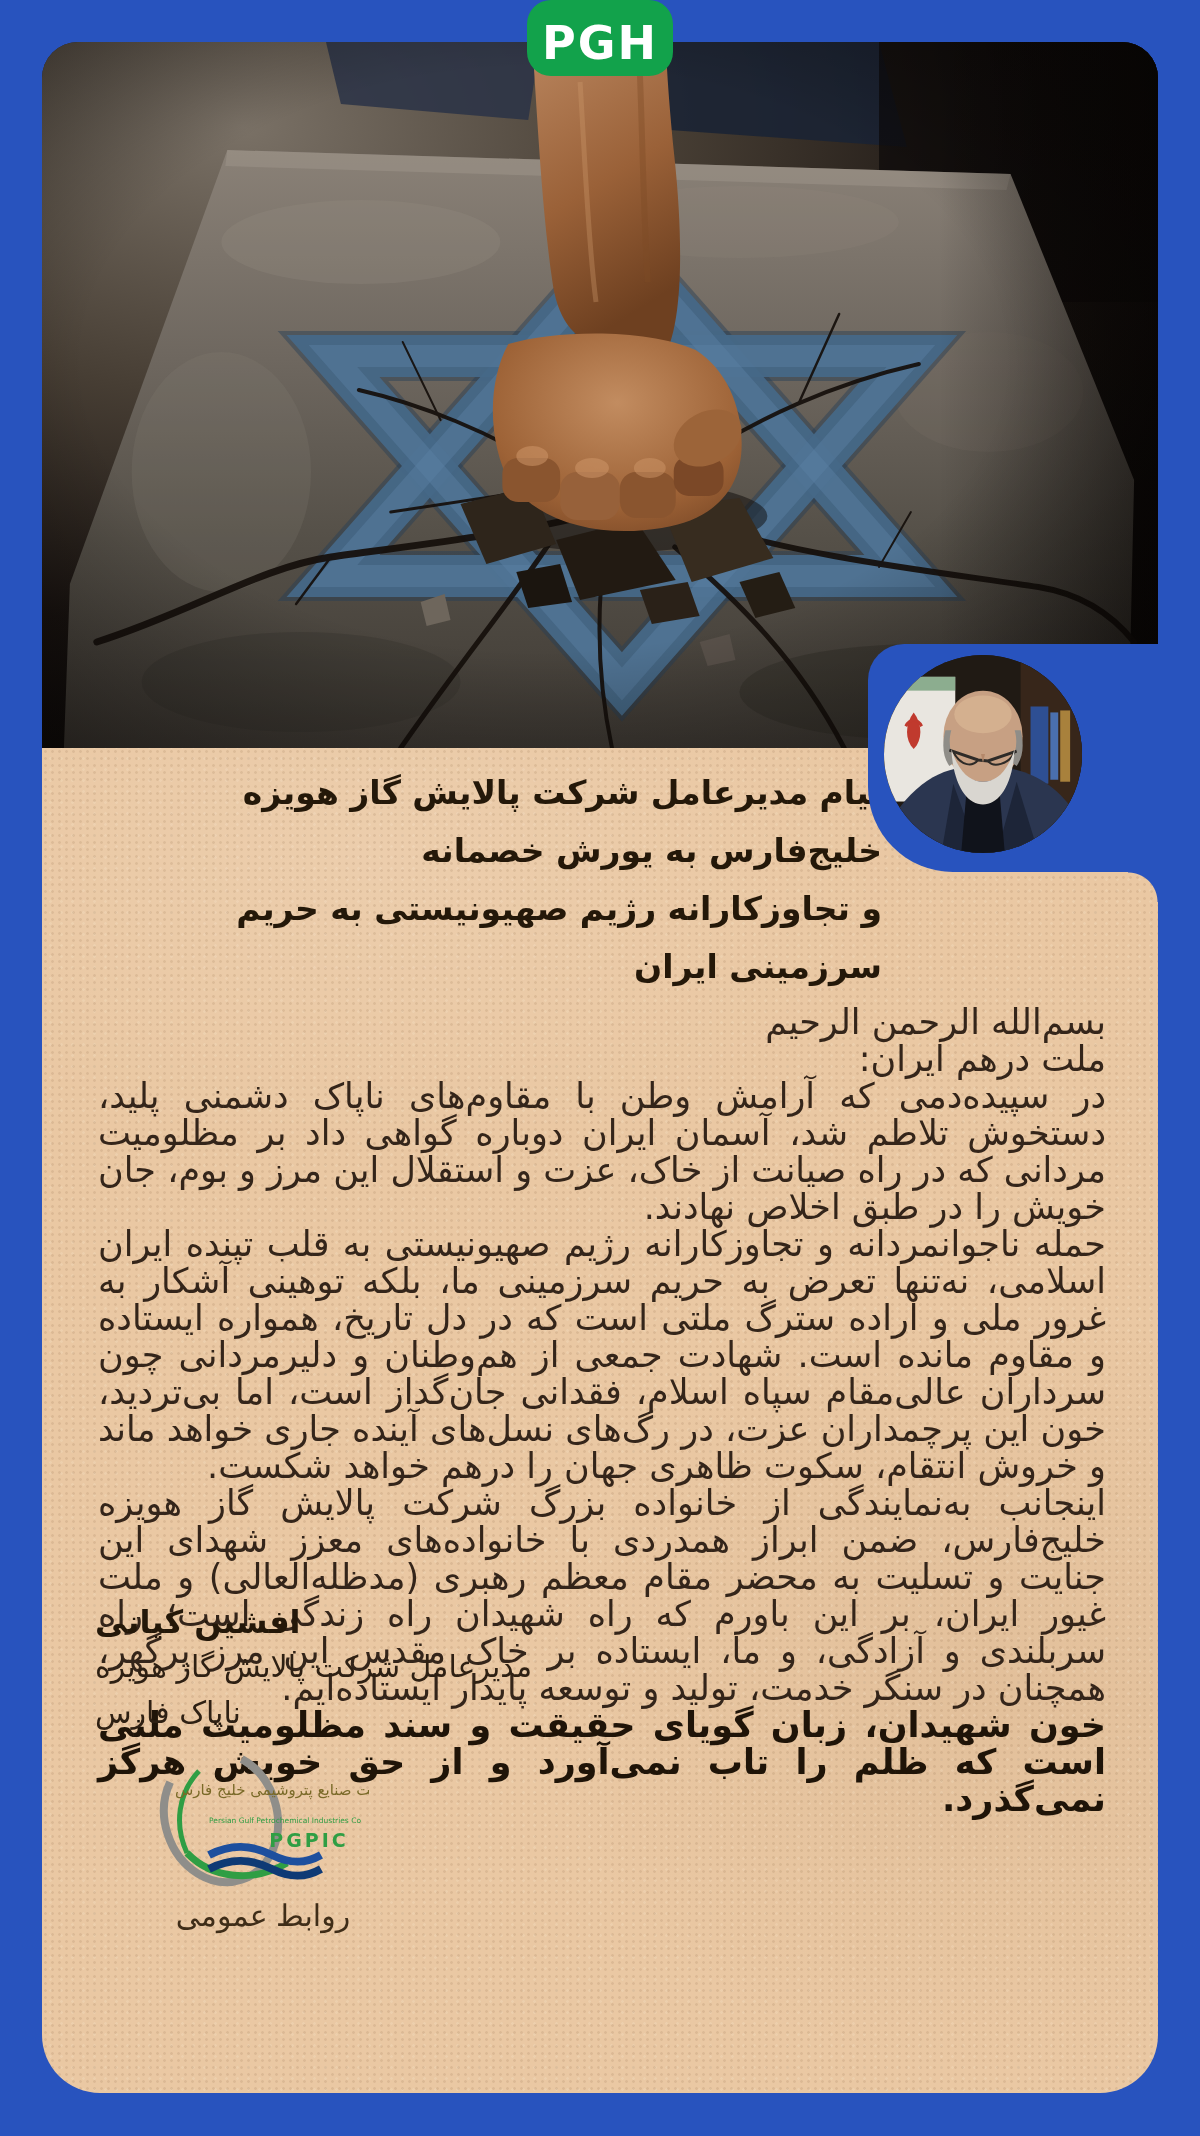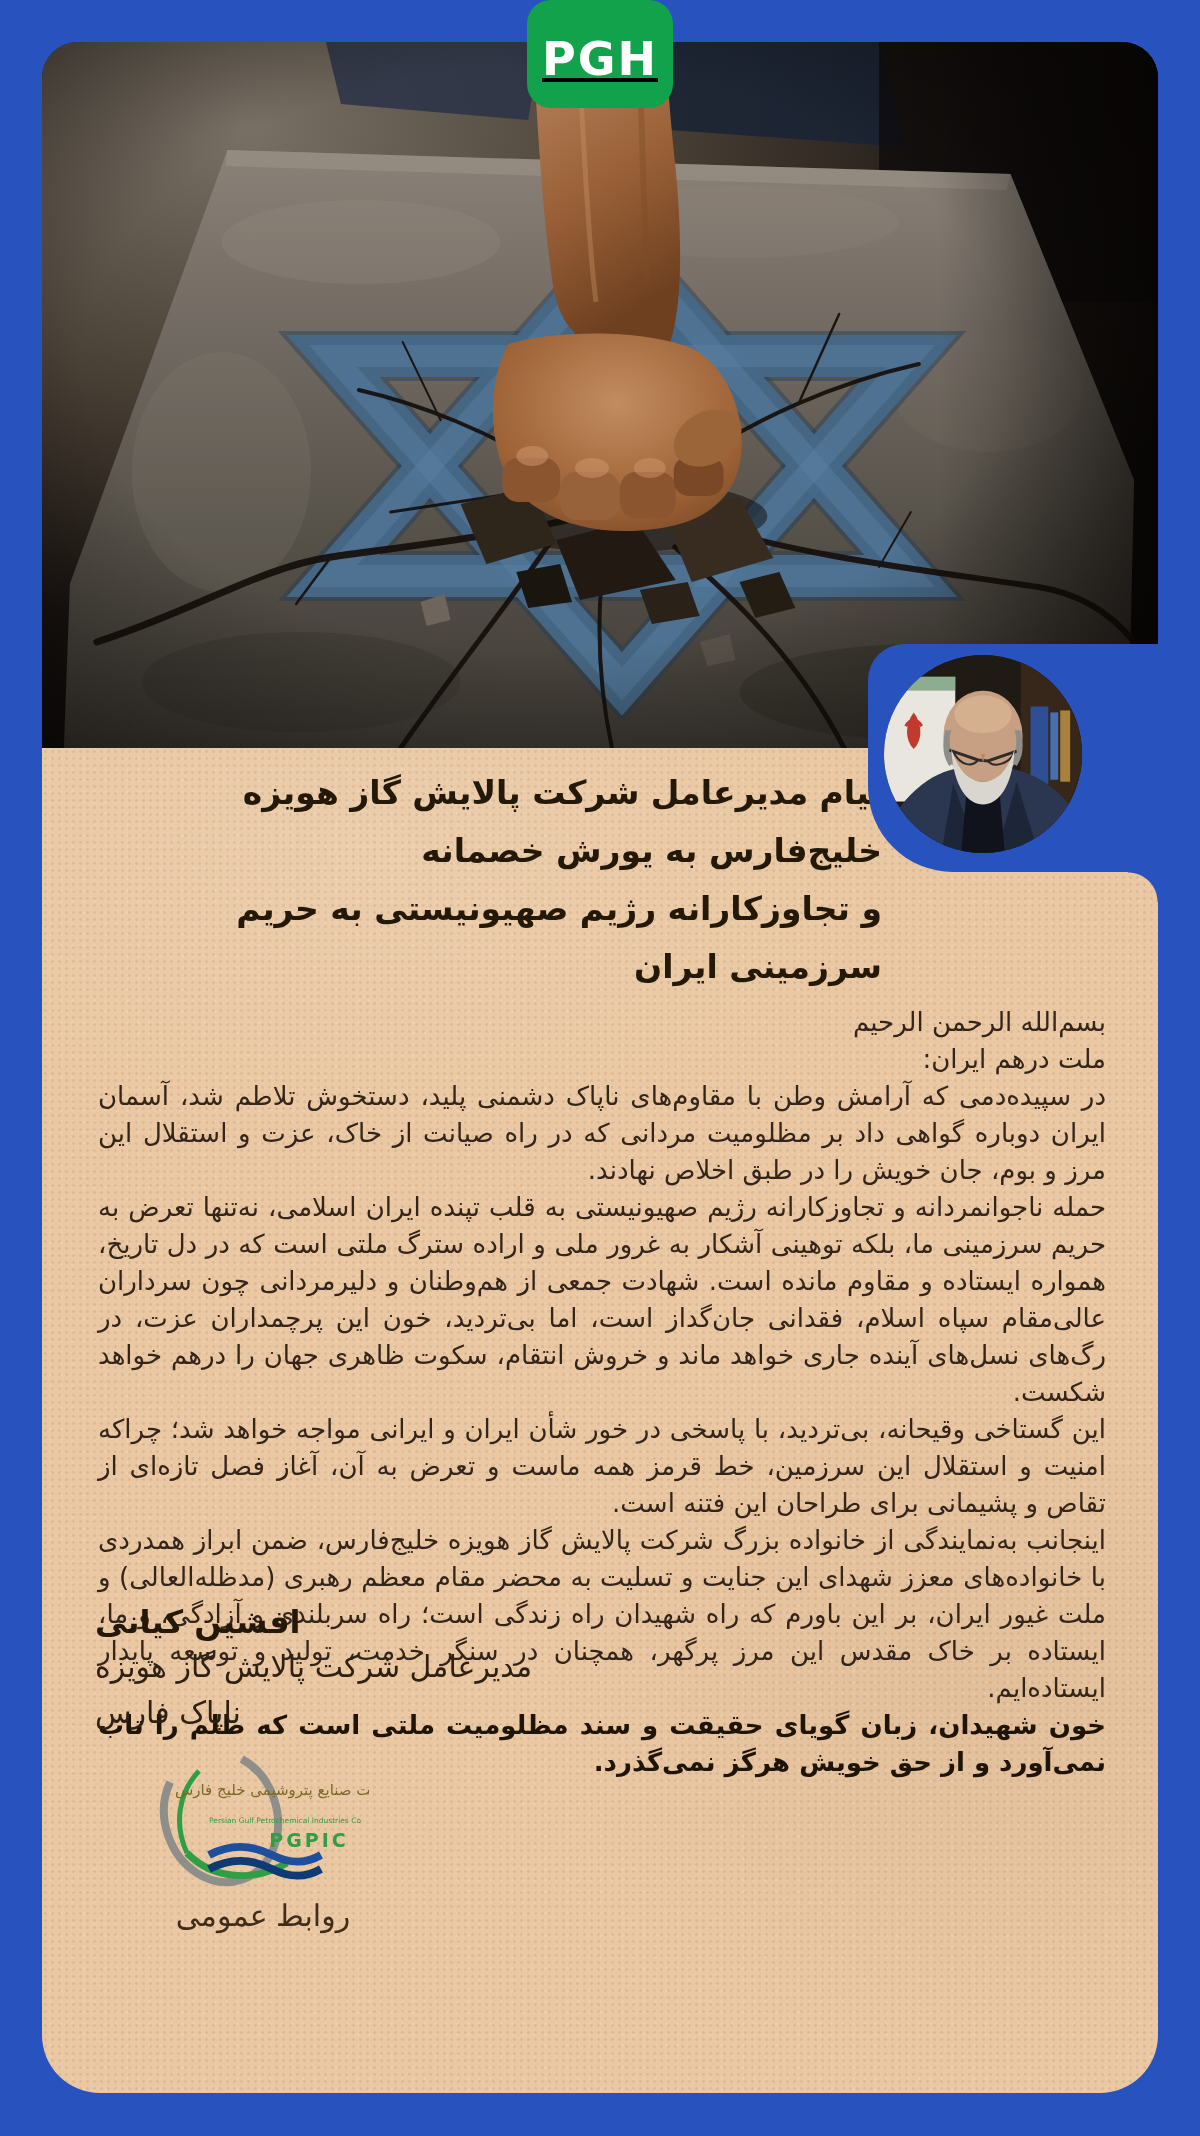--- a/index.html
+++ b/index.html
@@ -9,23 +9,23 @@
     font-family:"DejaVu Sans","Liberation Sans",sans-serif;
   }
   
   .photo{
     position:absolute;left:42px;top:42px;width:1116px;height:706px;
     border-radius:36px 36px 0 0;overflow:hidden;z-index:1;background:#14100c;
   }
   .photo svg{display:block;width:100%;height:100%;}
   
   .pgh-badge{
-    position:absolute;left:527px;top:0;width:146px;height:108px;
+    position:absolute;left:527px;top:0;width:146px;height:76px;
     background:#12a24b;border-radius:24px;z-index:6;
-    display:flex;align-items:center;justify-content:center;text-decoration:underline;
+    display:flex;align-items:center;justify-content:center;
   }
   .pgh-badge span{
     color:#ffffff;font-weight:bold;font-size:46px;letter-spacing:2px;
     padding-top:10px;
   }
   
   .card{
     position:absolute;left:42px;top:748px;width:1116px;height:1345px;
     border-radius:0 0 58px 58px;z-index:2;
     background-color:#eac8a3;
@@ -52,21 +52,21 @@
   }
   .portrait svg{display:block;width:100%;height:100%;}
   
   .title{
     margin:0;padding:16px 276px 0 130px;direction:rtl;text-align:right;
     font-size:33px;font-weight:bold;line-height:58px;color:#241809;
   }
   .title .tline{display:block;}
   .letter{
     margin-top:8px;padding:0 52px 0 56px;direction:rtl;text-align:justify;
-    font-size:26px;line-height:37px;color:#34251a;
+    font-size:35px;line-height:37px;color:#34251a;
   }
   .letter p{margin:0;}
   .letter p.closing{font-weight:bold;color:#1f1408;}
   .signature{
     position:absolute;top:852px;left:53px;width:500px;text-align:left;direction:rtl;
   }
   .sig-name{font-size:32px;font-weight:bold;line-height:44px;color:#241809;}
   .sig-role{font-size:30px;line-height:46px;color:#2e2013;}
   .footer{
     position:absolute;top:995px;left:16px;width:410px;text-align:center;direction:rtl;
@@ -196,21 +196,20 @@
   <div class="card">
     <h1 class="title">
       <span class="tline">پیام مدیرعامل شرکت پالایش گاز هویزه خلیج‌فارس به یورش خصمانه</span>
       <span class="tline">و تجاوزکارانه رژیم صهیونیستی به حریم سرزمینی ایران</span>
     </h1>
     <div class="letter">
       <p>بسم‌الله الرحمن الرحیم</p>
       <p>ملت درهم ایران:</p>
       <p>در سپیده‌دمی که آرامش وطن با مقاوم‌های ناپاک دشمنی پلید، دستخوش تلاطم شد، آسمان ایران دوباره گواهی داد بر مظلومیت مردانی که در راه صیانت از خاک، عزت و استقلال این مرز و بوم، جان خویش را در طبق اخلاص نهادند.</p>
       <p>حمله ناجوانمردانه و تجاوزکارانه رژیم صهیونیستی به قلب تپنده ایران اسلامی، نه‌تنها تعرض به حریم سرزمینی ما، بلکه توهینی آشکار به غرور ملی و اراده سترگ ملتی است که در دل تاریخ، همواره ایستاده و مقاوم مانده است. شهادت جمعی از هم‌وطنان و دلیرمردانی چون سرداران عالی‌مقام سپاه اسلام، فقدانی جان‌گداز است، اما بی‌تردید، خون این پرچمداران عزت، در رگ‌های نسل‌های آینده جاری خواهد ماند و خروش انتقام، سکوت ظاهری جهان را درهم خواهد شکست.</p>
-      <p>این گستاخی وقیحانه، بی‌تردید، با پاسخی در خور شأن ایران و ایرانی مواجه خواهد شد؛ چراکه امنیت و استقلال این سرزمین، خط قرمز همه ماست و تعرض به آن، آغاز فصل تازه‌ای از تقاص و پشیمانی برای طراحان این فتنه است.</p>
       <p>اینجانب به‌نمایندگی از خانواده بزرگ شرکت پالایش گاز هویزه خلیج‌فارس، ضمن ابراز همدردی با خانواده‌های معزز شهدای این جنایت و تسلیت به محضر مقام معظم رهبری (مدظله‌العالی) و ملت غیور ایران، بر این باورم که راه شهیدان راه زندگی است؛ راه سربلندی و آزادگی، و ما، ایستاده بر خاک مقدس این مرز پرگهر، همچنان در سنگر خدمت، تولید و توسعه پایدار ایستاده‌ایم.</p>
       <p class="closing">خون شهیدان، زبان گویای حقیقت و سند مظلومیت ملتی است که ظلم را تاب نمی‌آورد و از حق خویش هرگز نمی‌گذرد.</p>
     </div>
 
     <div class="signature">
       <div class="sig-name">افشین کیانی</div>
       <div class="sig-role">مدیرعامل شرکت پالایش گاز هویزه ناپاک فارس</div>
     </div>
 
     <div class="footer">

